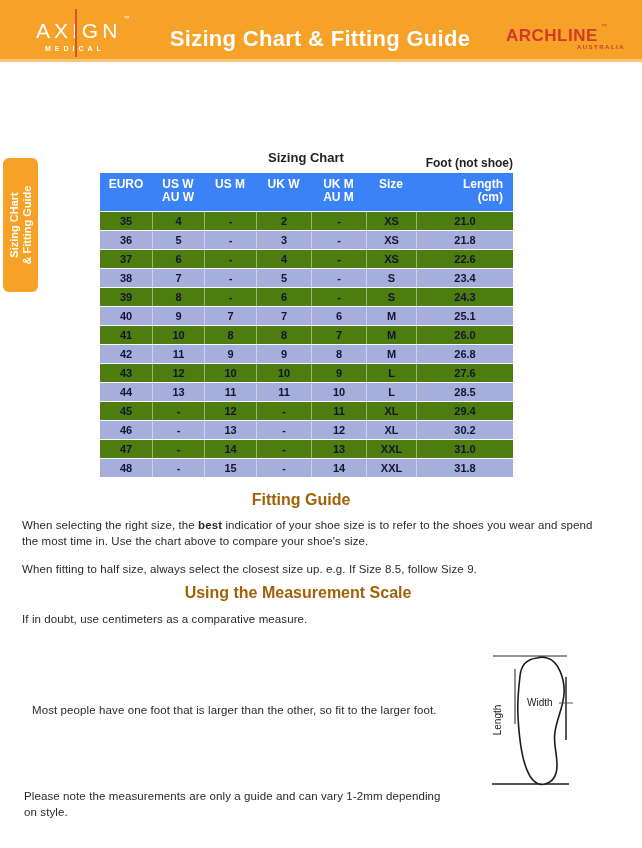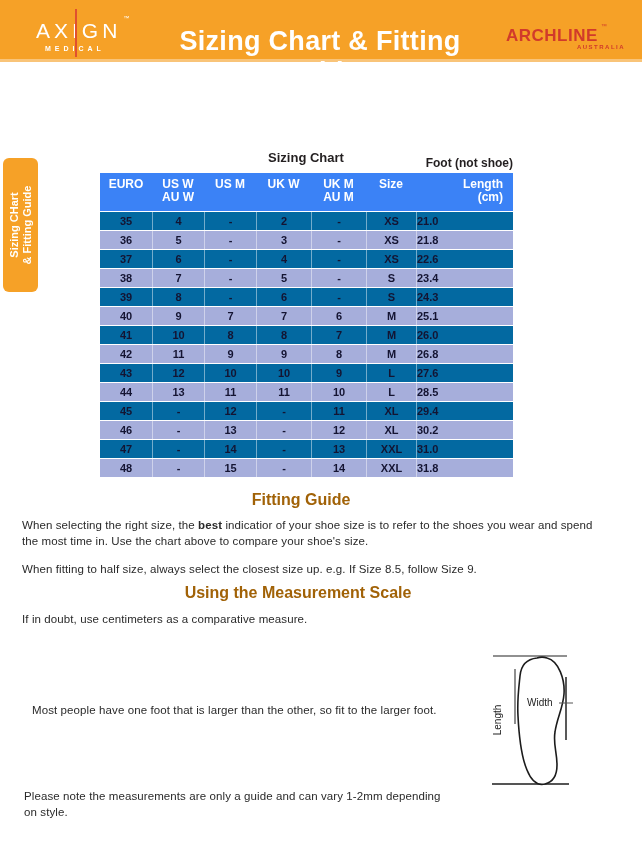--- a/index.html
+++ b/index.html
@@ -9,21 +9,21 @@
 
   
   .header-bar { position:absolute; left:0; top:0; width:642px; height:62px; background:#F6A127; }
   .header-bar::after { content:""; position:absolute; left:0; right:0; bottom:0; height:3px; background:rgba(255,255,255,0.38); }
   .axign { position:absolute; left:36px; top:19px; color:#fff; }
   .axign-name { font-size:21px; letter-spacing:4px; font-weight:400; color:#fff; }
   .axign-tm { position:absolute; top:-4px; right:-8px; font-size:6px; }
   .axign-line { position:absolute; left:75px; top:9px; width:2px; height:48px; background:#E0502F; }
   .axign-sub { position:absolute; left:45px; top:45px; font-size:7px; font-weight:bold; letter-spacing:4px; color:#fff; }
   .header-title { position:absolute; left:160px; top:26px; width:320px; text-align:center;
-                  color:#fff; font-size:27px; font-weight:bold; letter-spacing:0.3px; }
+                  color:#fff; font-size:22px; font-weight:bold; letter-spacing:0.3px; }
   .archline { position:absolute; left:506px; top:26px; color:#D13A2B; }
   .archline-name { font-size:17px; font-weight:bold; letter-spacing:0.5px; }
   .archline-tm { position:absolute; top:-3px; right:-9px; font-size:6px; }
   .archline-sub { position:absolute; left:64px; top:18px; width:62px; text-align:center;
                   font-size:6px; font-weight:bold; letter-spacing:1.5px; color:#D13A2B; }
 
   
   .side-tab { position:absolute; left:3px; top:158px; width:35px; height:134px; background:#F6A127; border-radius:6px; }
   .side-tab-text { position:absolute; left:50%; top:50%; width:134px;
                    transform:translate(-50%,-50%) rotate(-90deg);
@@ -34,29 +34,29 @@
                   font-size:13px; font-weight:bold; color:#231f20; }
   .foot-note { position:absolute; left:363px; top:156px; width:150px; text-align:right;
                font-size:12px; font-weight:bold; color:#231f20; }
 
   
   .sizing-table { position:absolute; left:100px; top:173px; width:413px; }
   .thead { display:flex; height:38px; background:#3b82f6; color:#fff; padding-top:5px; }
   .thcell { font-size:12px; font-weight:bold; text-align:center; }
   .hline1,.hline2 { line-height:13px; }
   .trow { display:flex; height:19px; border-top:1px solid #fff; }
-  .trow.dark { background:#0369a1; }
+  .trow.dark { background:#4d7c0f; }
   .trow.light { background:#A6AEDB; }
   .tcell { line-height:18px; font-size:11px; font-weight:bold; color:#141432; text-align:center;
            border-left:1px solid rgba(255,255,255,0.45); }
   .tcell.c0, .thcell.c0 { border-left:none; }
   .c0{width:52px;} .c1{width:52px;} .c2{width:52px;} .c3{width:55px;}
   .c4{width:55px;} .c5{width:50px;} .c6{width:97px;}
   .thcell.c6 { text-align:right; padding-right:10px; }
-  .tcell.c6 { text-align:left; }
+  .tcell.c6 { text-align:center; }
 
   
   .h-center { position:absolute; text-align:center; font-size:16px; font-weight:bold; color:#a16207; }
   .fitting-heading { left:151px; top:491px; width:300px; }
   .measure-heading { left:148px; top:584px; width:300px; }
   .para { position:absolute; font-size:11.5px; line-height:16px; color:#2a2a2a; letter-spacing:0.1px; }
   .p1 { left:22px; top:517px; width:585px; }
   .p2 { left:22px; top:561px; width:585px; }
   .p3 { left:22px; top:611px; width:460px; }
   .p4 { left:24px; top:637px; width:448px; }

